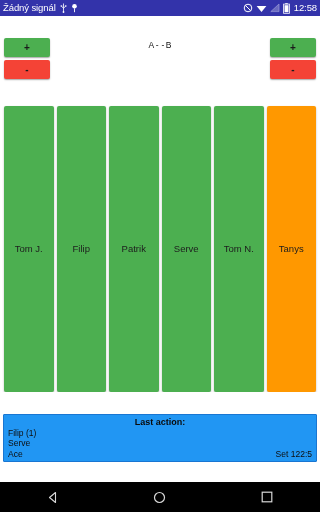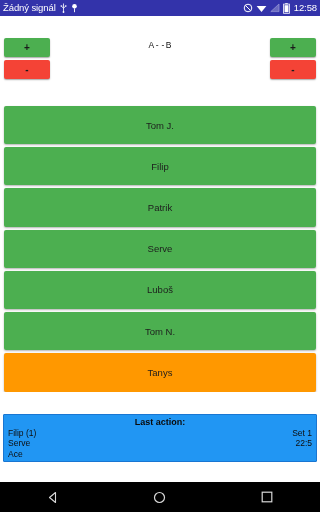--- a/index.html
+++ b/index.html
@@ -58,21 +58,21 @@
     padding-top: 3px;
   }
   .score-line { display: flex; align-items: baseline; }
   .team-tag { font-size: 8.5px; color: #111; }
   .dash { font-size: 8.5px; color: #111; padding: 0 1.5px; }
   .score-main { font-size: 21px; font-weight: bold; color: #000; letter-spacing: -0.5px; }
 
   
   .list {
     flex: 1 1 auto;
-    display: flex; flex-direction: column;
+    display: flex; flex-direction: row;
     gap: 3px;
     padding: 2px 4px 0 4px;
     background: #ffffff;
     overflow: hidden;
   }
   .player-row {
     flex: 1 1 0;
     min-height: 0;
     border-radius: 2px;
     display: flex; align-items: center; justify-content: center;
@@ -95,21 +95,21 @@
   }
   .la-title {
     text-align: center;
     font-size: 9px;
     font-weight: bold;
     color: #0b0b0b;
     line-height: 12px;
   }
   .la-body { display: flex; flex: 1 1 auto; }
   .la-col-left { flex: 1 1 auto; display: flex; flex-direction: column; }
-  .la-col-right { display: flex; flex-direction: column; align-items: flex-end; }
+  .la-col-right { display: flex; flex-direction: row; align-items: flex-end; }
   .la-line {
     font-size: 8.5px; color: #0e0e0e; line-height: 10.5px; white-space: nowrap;
   }
 
   
   .navbar {
     flex: 0 0 30px;
     background: #000000;
     display: flex; align-items: center; justify-content: space-around;
   }
@@ -196,23 +196,20 @@
         <span>Tom J.</span>
       </div>
     <div class="player-row green">
         <span>Filip</span>
       </div>
     <div class="player-row green">
         <span>Patrik</span>
       </div>
     <div class="player-row green">
         <span>Serve</span>
-      </div>
-    <div class="player-row green">
-        <span>Luboš</span>
       </div>
     <div class="player-row green">
         <span>Tom N.</span>
       </div>
     <div class="player-row orange">
         <span>Tanys</span>
       </div>
   </div>
 
   <div class="last-action">

